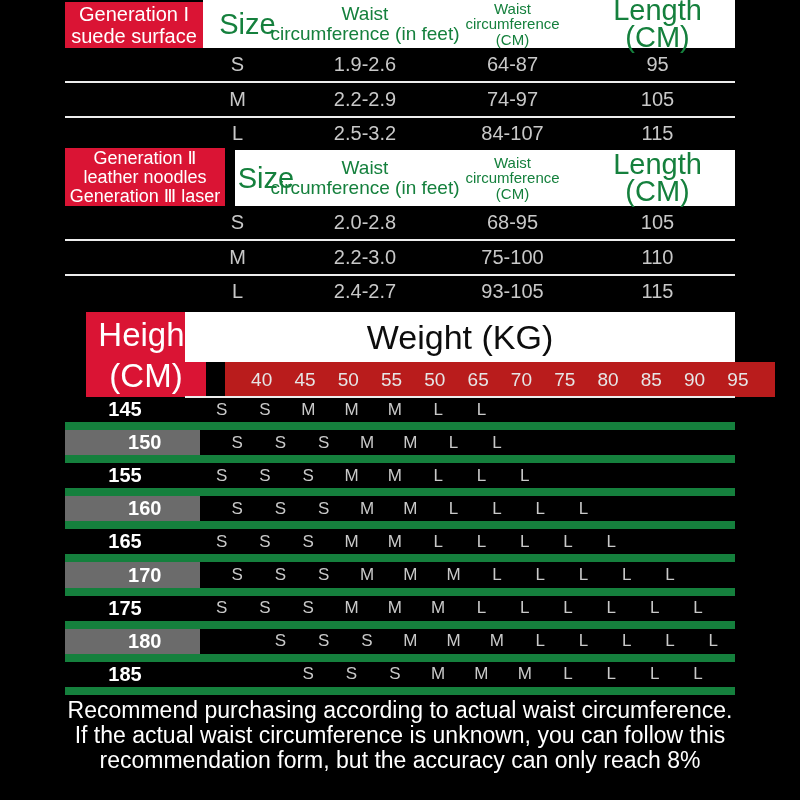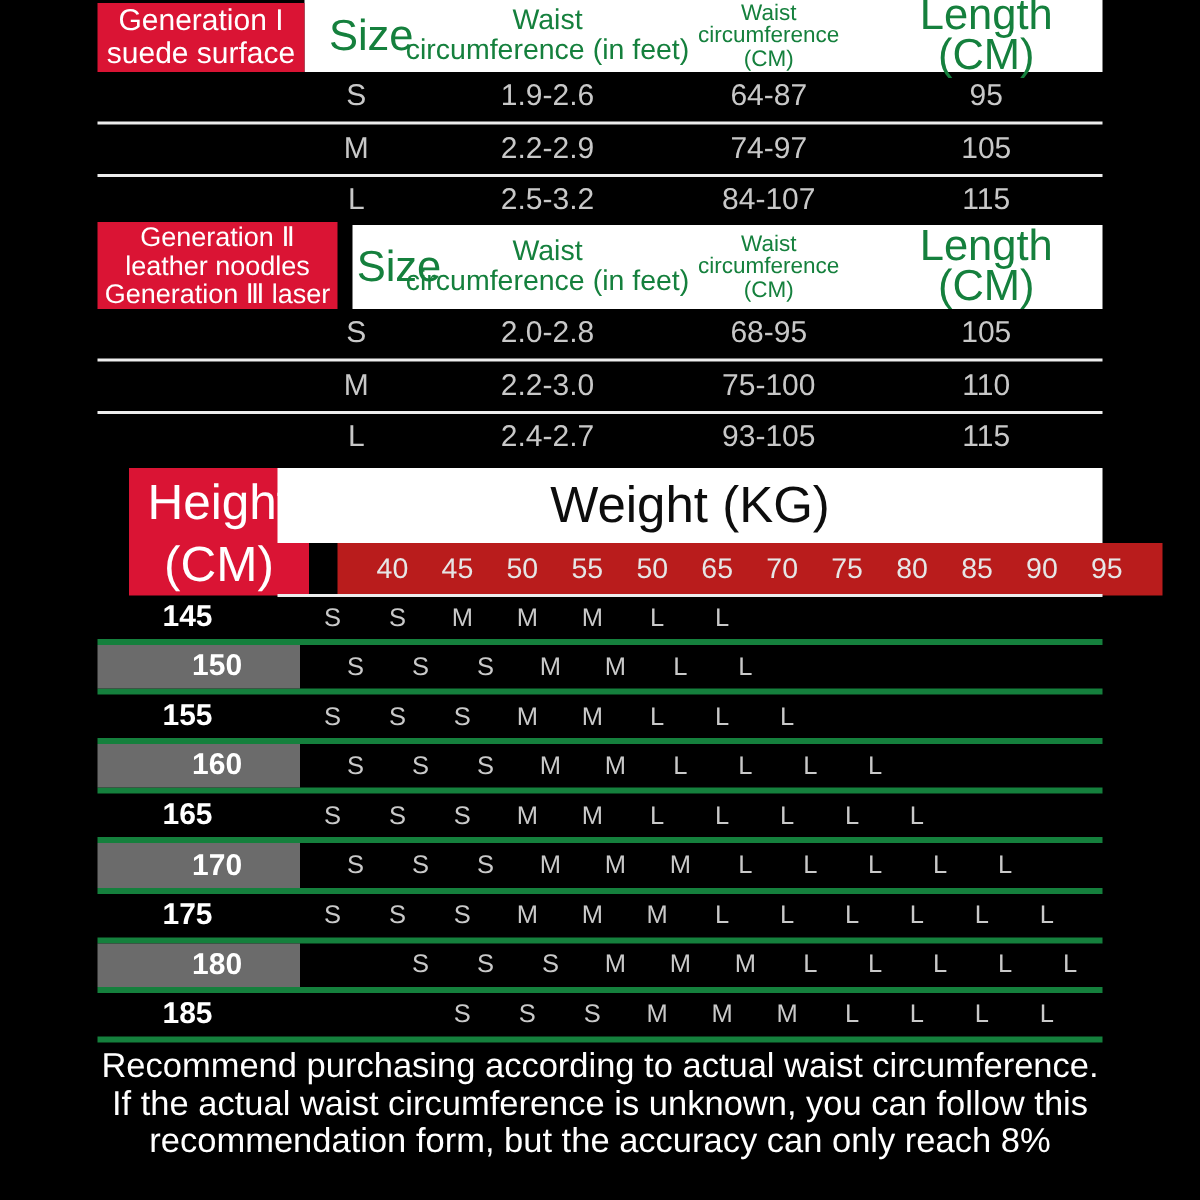--- a/index.html
+++ b/index.html
@@ -42,21 +42,21 @@
   .height-block{position:absolute;left:65px;top:312px;width:120px;height:85px;background:#da1434;
         color:#fff;display:flex;flex-direction:column;align-items:center;justify-content:center;
         font-size:33px;line-height:41px;margin-left:21px;}
   .weight-band{position:absolute;left:185px;top:312px;width:550px;height:50px;background:#ffffff;
         color:#0d0d0d;display:flex;align-items:center;justify-content:center;font-size:34px;}
   .weight-bar{position:absolute;left:185px;top:362px;width:550px;height:35px;background:#b91c1c;
         display:flex;align-items:center;padding-left:15px;box-sizing:border-box;margin-left:40px;}
   .wcell{width:43.3px;text-align:center;color:#e6e6e6;font-size:19px;}
   .topline{position:absolute;left:185px;top:396px;width:550px;height:2px;background:#ededed;}
   .matrix{position:absolute;left:65px;top:397px;width:670px;}
-  .mrow{display:flex;align-items:stretch;height:33.1px;border-bottom:4px solid #15803d;box-sizing:border-box;}
+  .mrow{display:flex;align-items:stretch;height:33.1px;border-bottom:8px solid #15803d;box-sizing:border-box;}
   .mlabel{width:120px;display:flex;align-items:center;justify-content:center;
         color:#fff;font-size:20px;font-weight:600;}
   .mlabel.alt{background:#6b6b6b;padding-left:24px;}
   .mcells{display:flex;align-items:center;padding-left:15px;}
   .mcell{width:43.3px;text-align:center;color:#c9c9c9;font-size:17px;}
   
   .reminder{position:absolute;left:0;top:698px;width:800px;text-align:center;}
   .rem-title{color:#e41616;font-size:24px;line-height:26px;}
   .rem-line{color:#ffffff;font-size:23px;line-height:25px;}
 </style>

